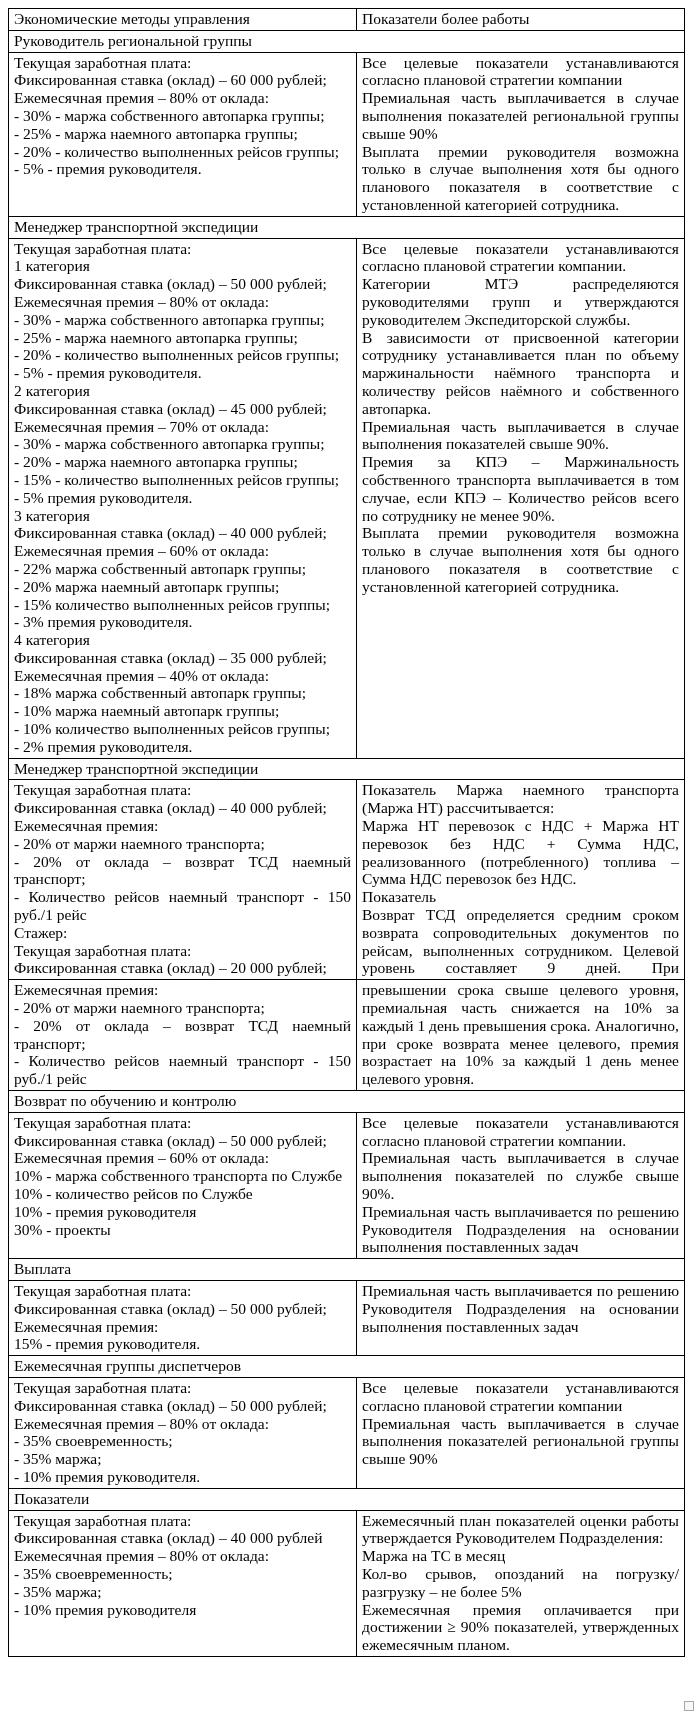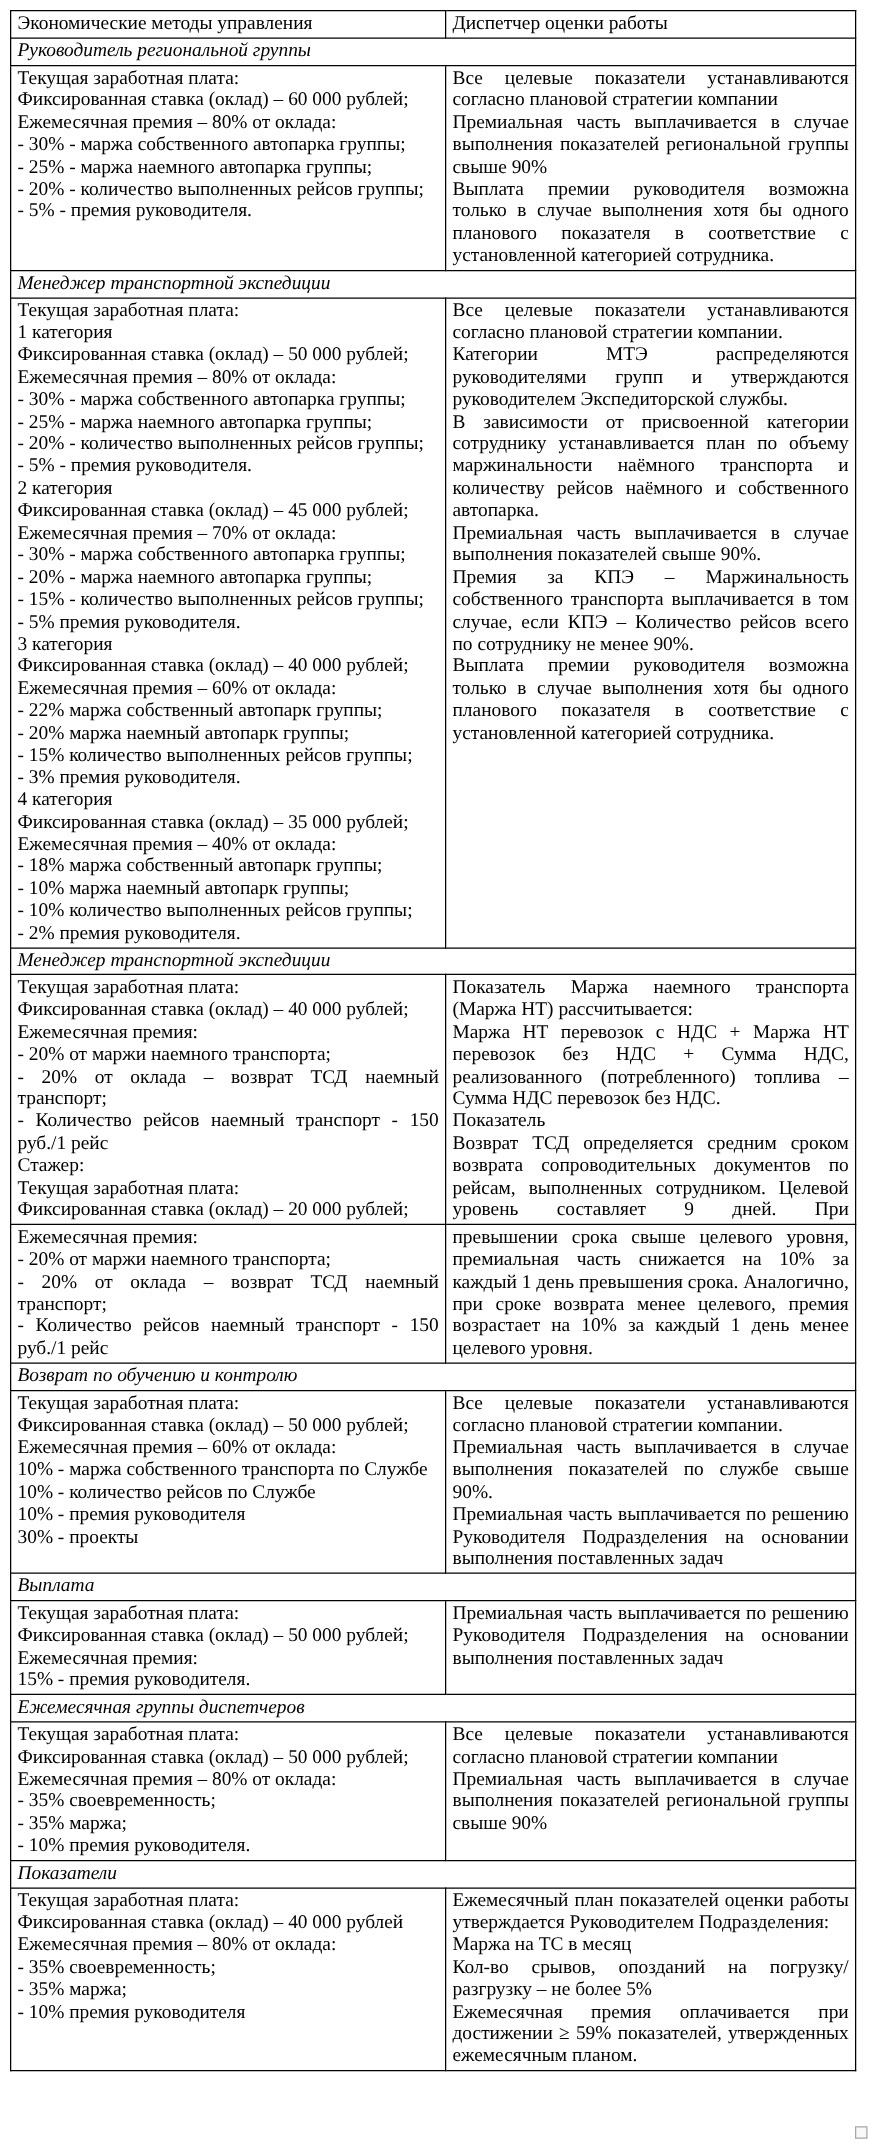--- a/index.html
+++ b/index.html
@@ -32,21 +32,20 @@
     line-height: 17.8px;
     text-align: justify;
     white-space: pre-line;
     overflow-wrap: break-word;
   }
   td.role-cell {
     text-align: left;
     white-space: normal;
     padding-top: 2px;
     padding-bottom: 2px;
-    font-style: italic;
   }
   td.header-cell {
     text-align: left;
     white-space: normal;
     margin-top: 44px;
   }
   .para-cont {
     text-align: justify;
     text-align-last: justify;
   }
@@ -65,21 +64,21 @@
 
 <div class="page">
   <table class="doc-table">
     <colgroup>
       <col style="width: 348px">
       <col style="width: 328px">
     </colgroup>
     <tbody>
       <tr>
         <td class="header-cell">Экономические методы управления</td>
-        <td class="header-cell">Диспетчер оценки работы</td>
+        <td class="header-cell">Показатели более работы</td>
       </tr>
 
       <tr>
         <td class="role-cell" colspan="2">Руководитель региональной группы</td>
       </tr>
       <tr>
         <td>Текущая заработная плата:
 Фиксированная ставка (оклад) – 60 000 рублей;
 Ежемесячная премия – 80% от оклада:
 - 30% - маржа собственного автопарка группы;
@@ -204,19 +203,19 @@
       <tr>
         <td>Текущая заработная плата:
 Фиксированная ставка (оклад) – 40 000 рублей
 Ежемесячная премия – 80% от оклада:
 - 35% своевременность;
 - 35% маржа;
 - 10% премия руководителя</td>
         <td>Ежемесячный план показателей оценки работы утверждается Руководителем Подразделения:
 Маржа на ТС в месяц
 Кол-во срывов, опозданий на погрузку/разгрузку – не более 5%
-Ежемесячная премия оплачивается при достижении ≥ 59% показателей, утвержденных ежемесячным планом.</td>
+Ежемесячная премия оплачивается при достижении ≥ 90% показателей, утвержденных ежемесячным планом.</td>
       </tr>
     </tbody>
   </table>
 
   <div class="stray-box"></div>
 </div>
 
 </body></html>

